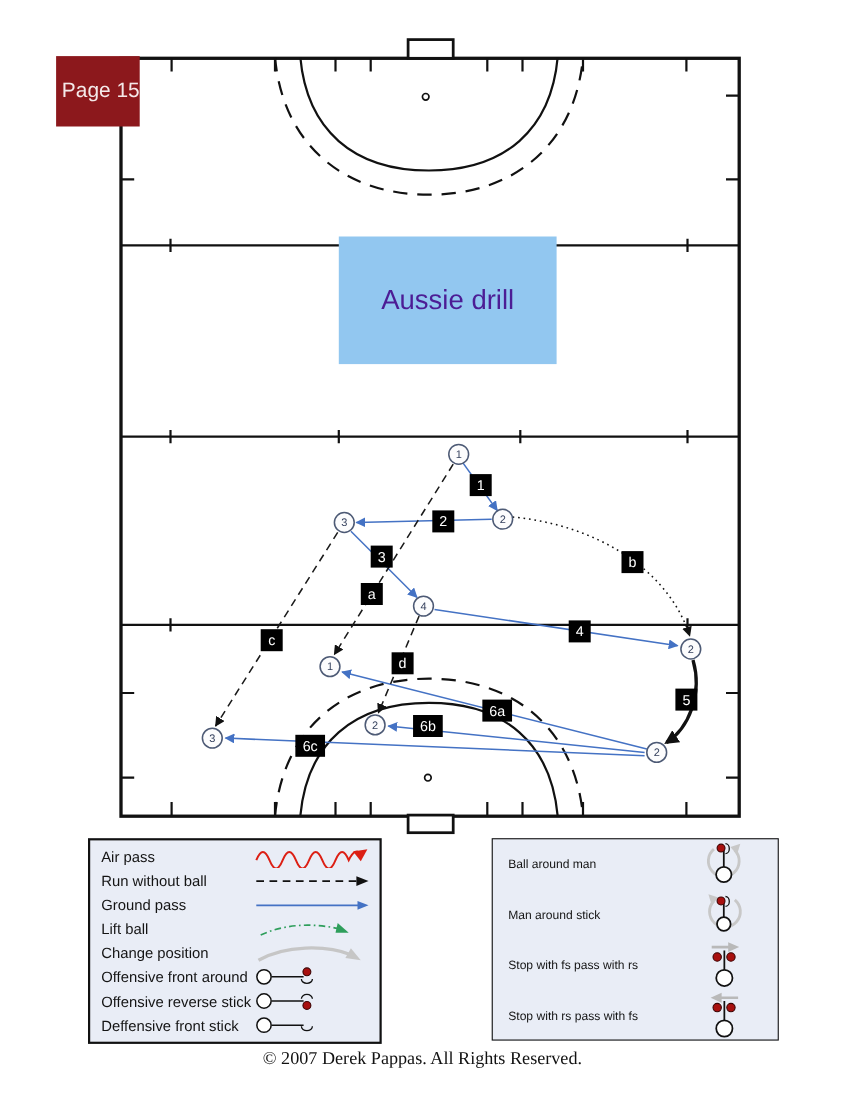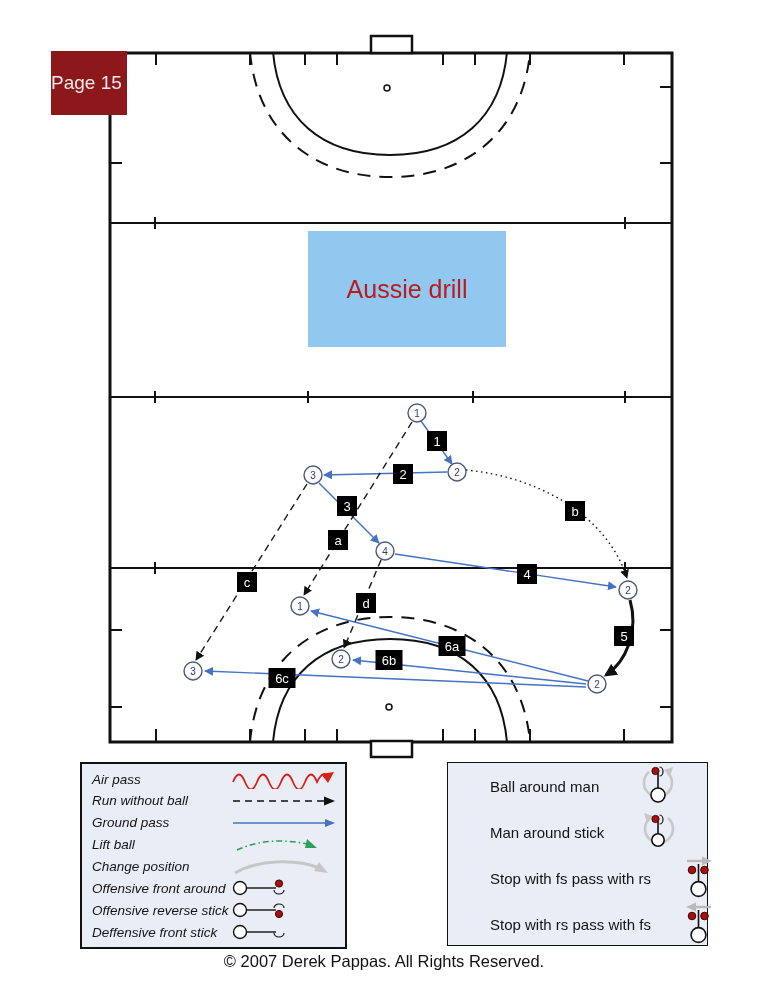--- a/index.html
+++ b/index.html
@@ -1,32 +1,32 @@
 <!DOCTYPE html>
 <html><head>
 <meta charset="utf-8">
 <style>
   html,body{margin:0;padding:0;background:#ffffff;}
   body{width:768px;height:994px;position:relative;font-family:"Liberation Sans",sans-serif;overflow:hidden;}
   .abs{position:absolute;}
   #field-svg{position:absolute;left:0;top:0;}
   .page-badge{left:51px;top:51px;width:76px;height:64px;background:#8c181c;color:#f4e9e9;
-    display:flex;align-items:center;justify-content:flex-start;font-size:19px;z-index:3;}
-  .drill-title{left:308px;top:215px;width:198px;height:116px;background:#92c7f0;color:#b91c1c;
-    display:flex;align-items:center;justify-content:center;font-size:25px;z-index:2;margin-top:16px;}
+    display:flex;align-items:center;justify-content:flex-end;font-size:19px;z-index:3;}
+  .drill-title{left:308px;top:215px;width:198px;height:116px;background:#92c7f0;color:#4c1d95;
+    display:flex;align-items:center;justify-content:center;font-size:25px;z-index:2;}
   .legend{background:#e9edf6;border:2px solid #111;box-sizing:border-box;z-index:2;}
   .legend-left{left:80px;top:762px;width:267px;height:187px;display:flex;flex-direction:column;justify-content:space-evenly;padding:2px 0;}
   .legend-right{left:447px;top:762px;width:261px;height:184px;border-width:1.5px;display:flex;flex-direction:column;justify-content:space-evenly;}
-  .lrow{display:grid;grid-template-columns:1fr 114px;align-items:center;height:18px;font-style:italic;}
+  .lrow{display:grid;grid-template-columns:1fr 114px;align-items:center;height:18px;}
   .lrow .lbl{padding-left:10px;font-size:13.5px;color:#141414;white-space:nowrap;}
   .rrow{display:grid;grid-template-columns:1fr 96px;align-items:center;height:46px;}
-  .rrow .lbl{padding-left:14px;font-size:15px;color:#141414;white-space:nowrap;margin-left:28px;}
+  .rrow .lbl{padding-left:14px;font-size:11px;color:#141414;white-space:nowrap;}
   .licon{display:flex;align-items:center;}
   .ricon{display:flex;align-items:center;justify-content:center;}
-  .copyright{left:0;top:952px;width:768px;text-align:center;font-family:Liberation Sans, sans-serif;
+  .copyright{left:0;top:952px;width:768px;text-align:center;font-family:Liberation Serif, serif;
     font-size:16.5px;color:#111;z-index:2;}
 </style>
 </head>
 <body>
 
 <svg id="field-svg" width="768" height="994" viewBox="0 0 768 994">
   <defs>
     <marker id="m-blue" markerUnits="userSpaceOnUse" markerWidth="9" markerHeight="9" viewBox="0 0 10 10" refX="9" refY="5" orient="auto">
         <path d="M0,0 L10,5 L0,10 z" fill="#4472c4"></path>
       </marker>

